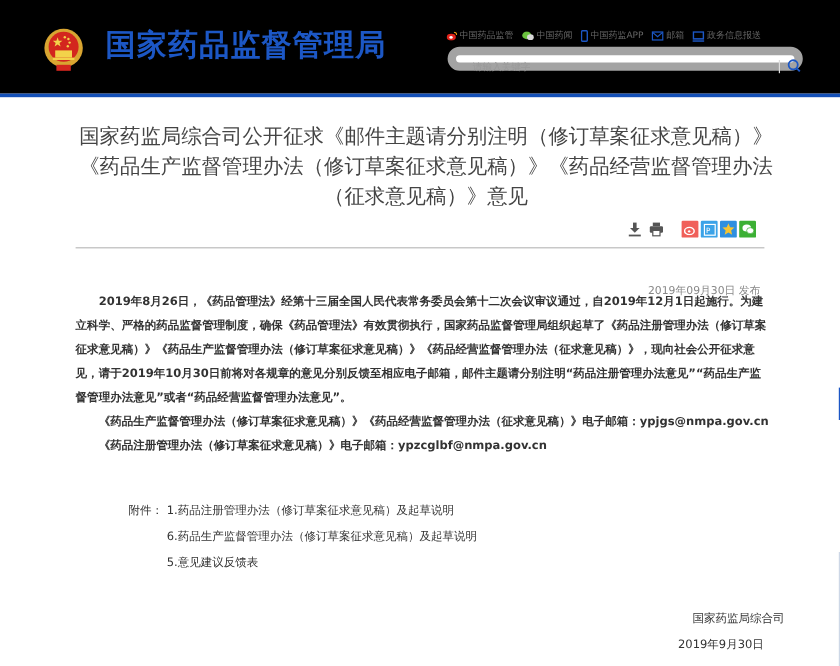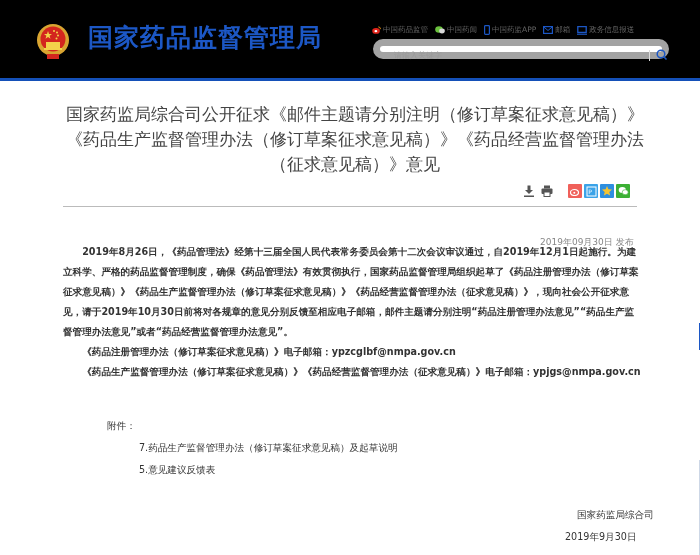--- a/index.html
+++ b/index.html
@@ -163,31 +163,32 @@
         <ellipse cx="7.2" cy="6.2" rx="3" ry="2.5" fill="#fff" stroke="#3cb034" stroke-width="0.6"></ellipse>
       </svg>
   </div>
 </div>
 
 <div class="divider"></div>
 <div class="pubdate">2019年09月30日 发布</div>
 
 <div class="body">
   <p class="indent">2019年8月26日，《药品管理法》经第十三届全国人民代表常务委员会第十二次会议审议通过，自2019年12月1日起施行。为建立科学、严格的药品监督管理制度，确保《药品管理法》有效贯彻执行，国家药品监督管理局组织起草了《药品注册管理办法（修订草案征求意见稿）》《药品生产监督管理办法（修订草案征求意见稿）》《药品经营监督管理办法（征求意见稿）》，现向社会公开征求意见，请于2019年10月30日前将对各规章的意见分别反馈至相应电子邮箱，邮件主题请分别注明“药品注册管理办法意见”“药品生产监督管理办法意见”或者“药品经营监督管理办法意见”。</p>
+  <p class="indent">《药品生产监督管理办法（修订草案征求意见稿）》《药品经营监督管理办法（征求意见稿）》电子邮箱：ypjgs@nmpa.gov.cn</p>
   <p class="indent">《药品注册管理办法（修订草案征求意见稿）》电子邮箱：ypzcglbf@nmpa.gov.cn</p>
-  <p class="indent">《药品生产监督管理办法（修订草案征求意见稿）》《药品经营监督管理办法（征求意见稿）》电子邮箱：ypjgs@nmpa.gov.cn</p>
 </div>
 
 <div class="attach">
   <div class="row">
     <span class="lbl">附件：</span>
+    <span class="item">1.药品注册管理办法（修订草案征求意见稿）及起草说明</span>
   </div>
   <div class="row">
       <span class="lbl"></span>
-      <span class="item">7.药品生产监督管理办法（修订草案征求意见稿）及起草说明</span>
+      <span class="item">6.药品生产监督管理办法（修订草案征求意见稿）及起草说明</span>
     </div>
   <div class="row">
       <span class="lbl"></span>
       <span class="item">5.意见建议反馈表</span>
     </div>
 </div>
 
 <div class="sign">国家药监局综合司</div>
 <div class="signdate">2019年9月30日</div>
 

